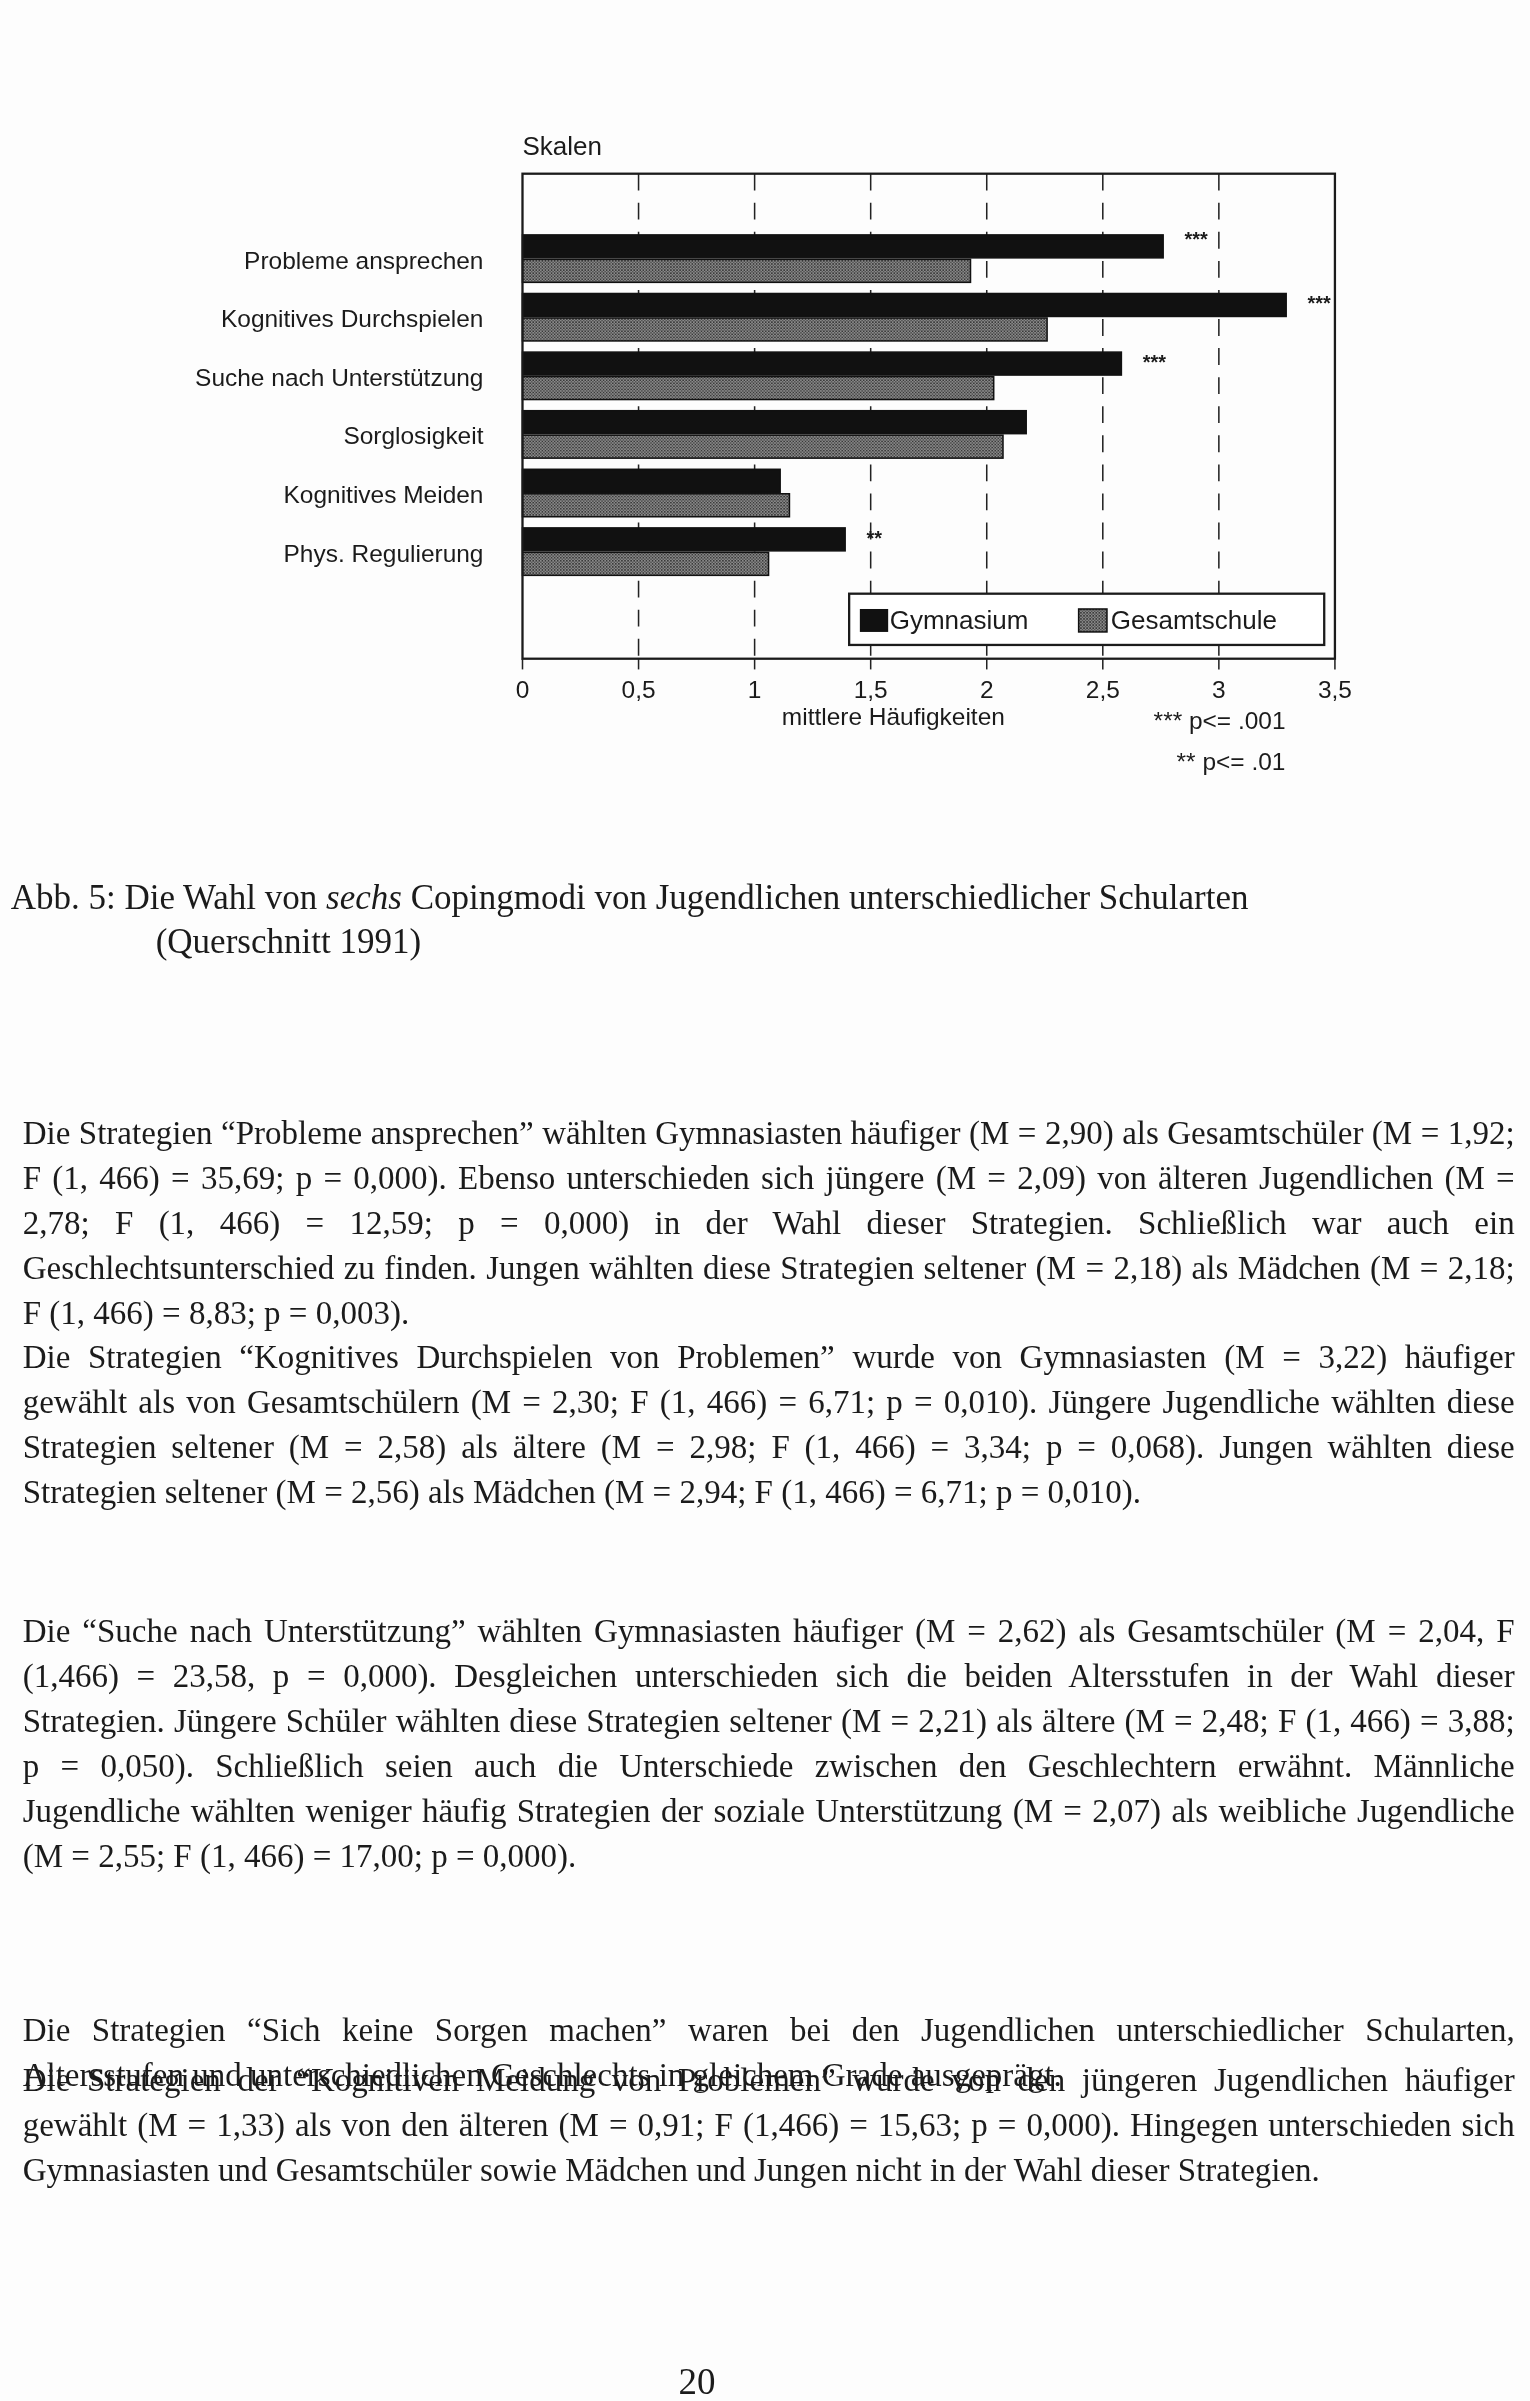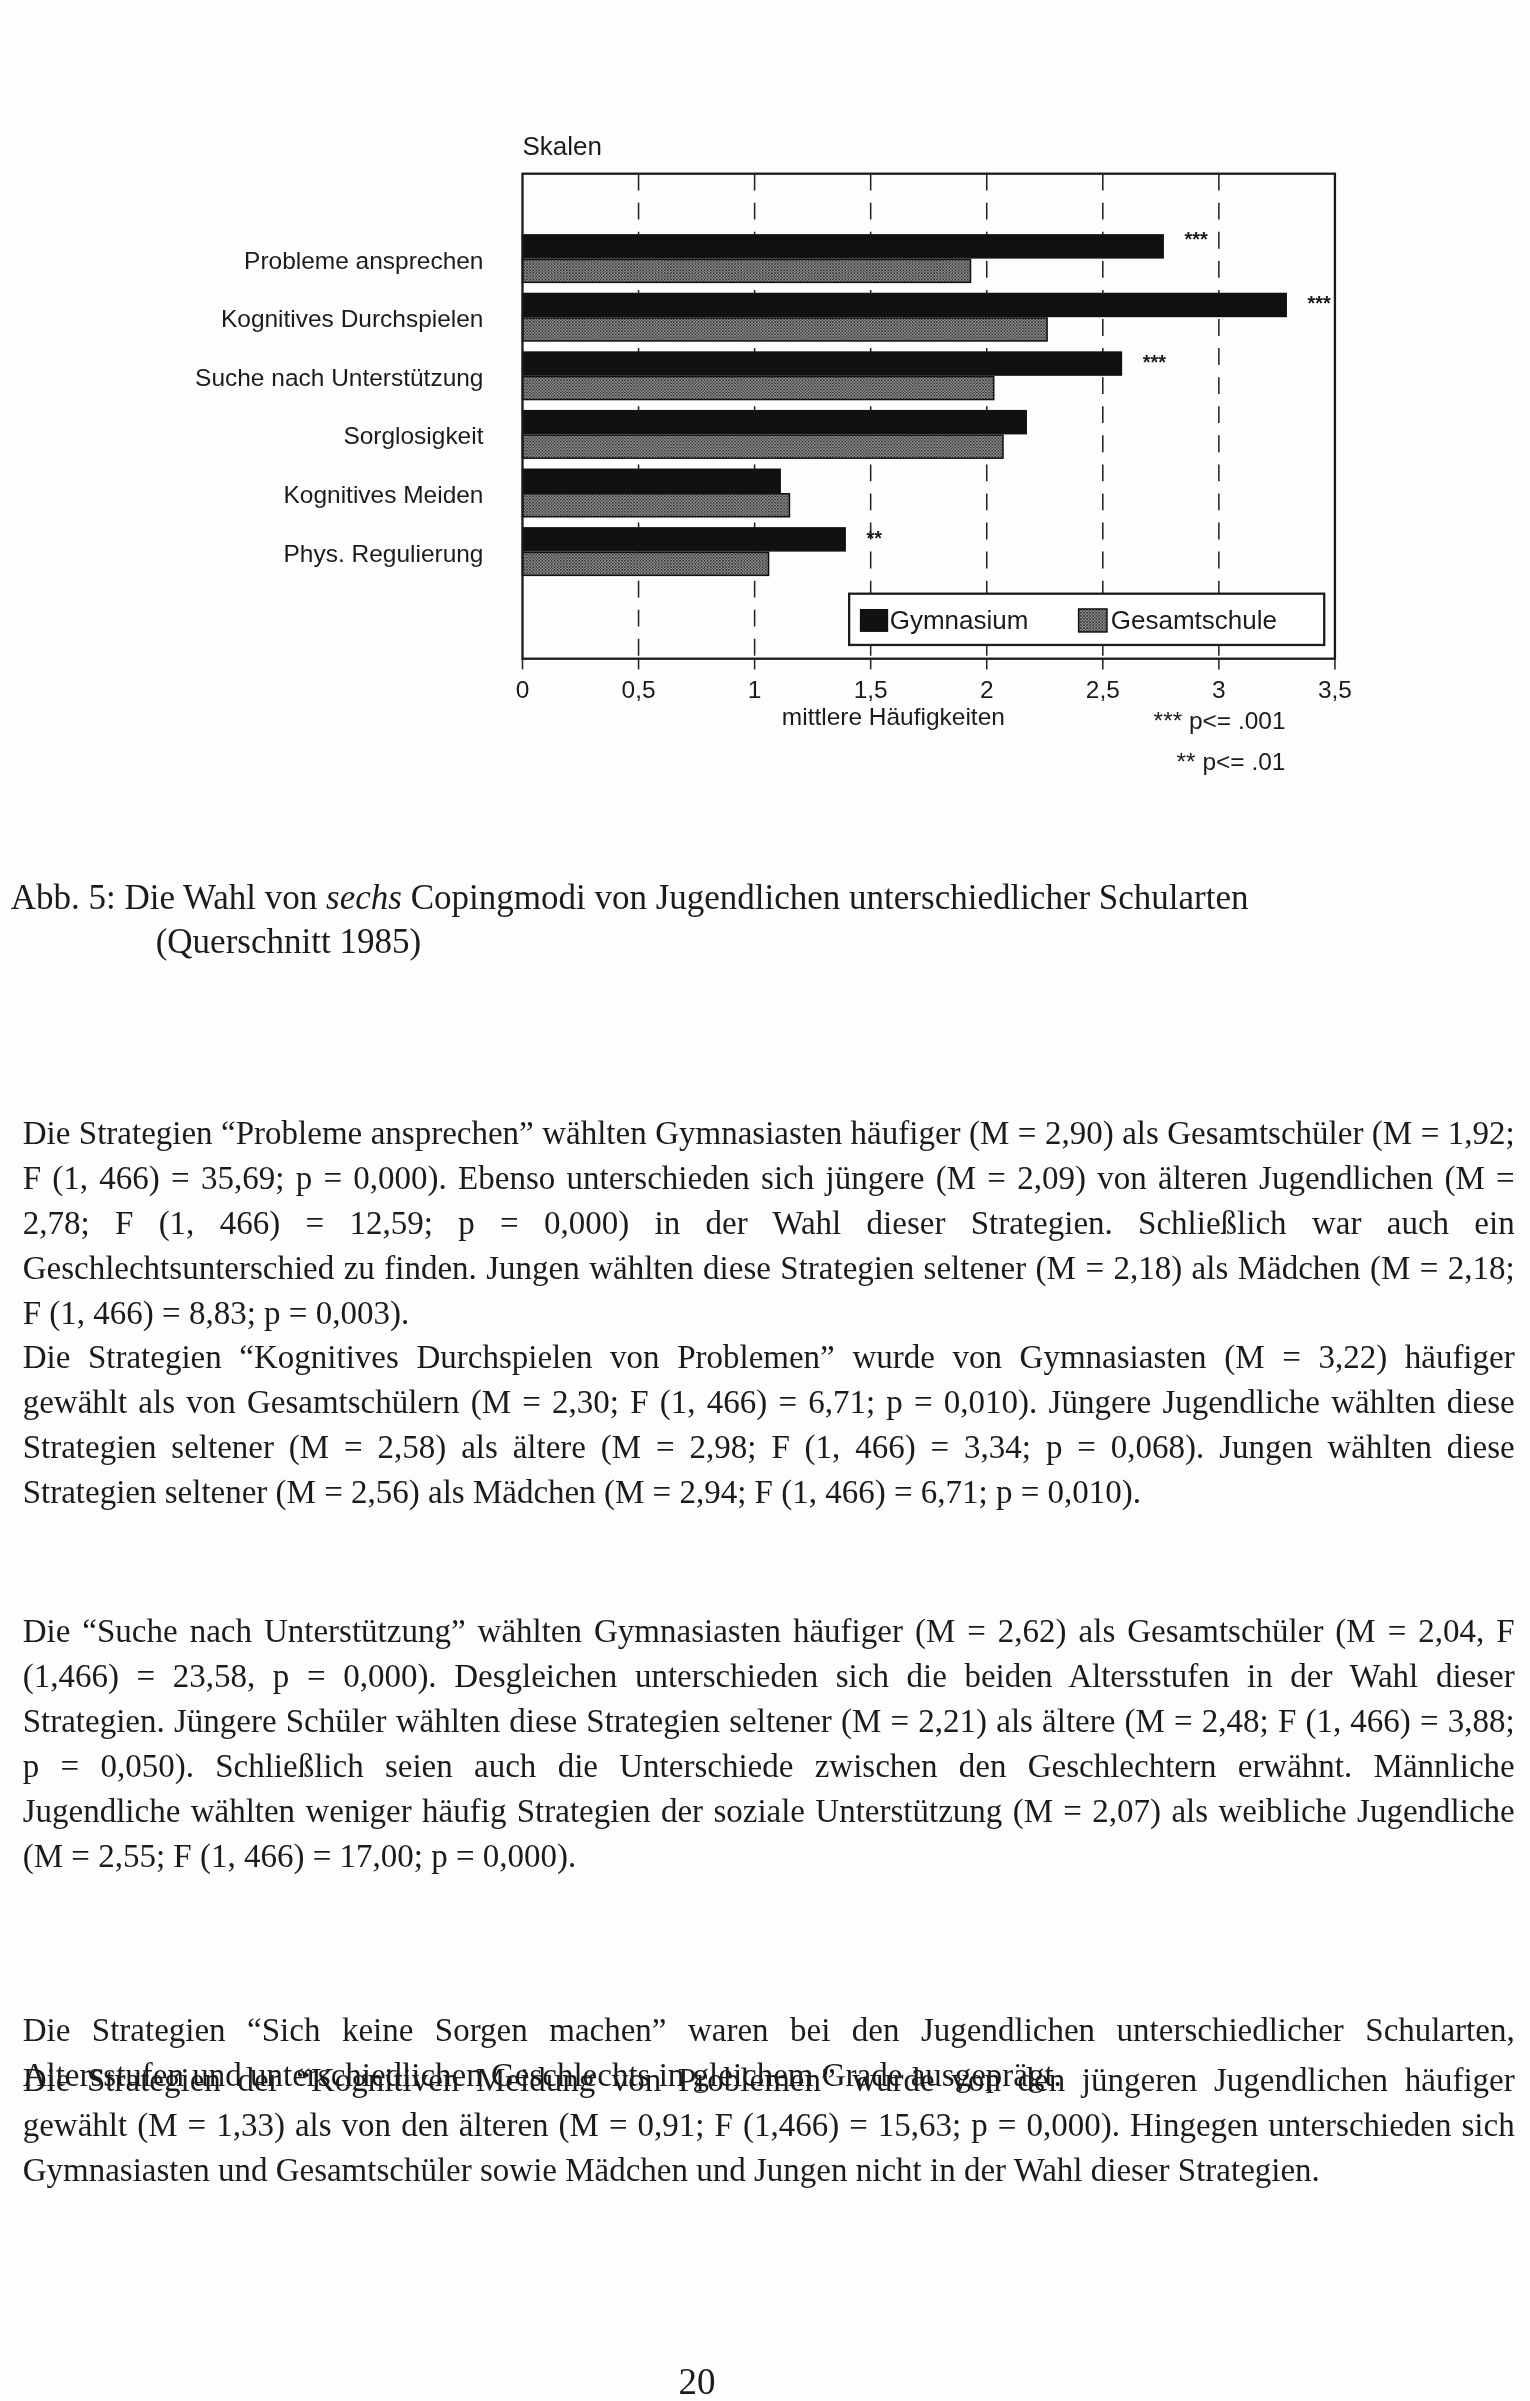--- a/index.html
+++ b/index.html
@@ -96,21 +96,21 @@
     <rect x="1410" y="796" width="37" height="30" fill="url(#dots)" stroke="#111" stroke-width="2"></rect>
     <text class="sans" x="1452" y="822" font-size="34" fill="#1b1b1b">Gesamtschule</text>
   </g>
   <text class="sans" x="1022" y="947" font-size="32" fill="#1b1b1b">mittlere Häufigkeiten</text>
   <text class="sans" x="1508" y="953" font-size="32" fill="#1b1b1b">*** p&lt;= .001</text>
   <text class="sans" x="1538" y="1006" font-size="32" fill="#1b1b1b">** p&lt;= .01</text>
 </svg>
 
 <div class="caption">
   <span>Abb. 5: Die Wahl von </span><em>sechs</em><span> Copingmodi von Jugendlichen unterschiedlicher Schularten</span>
-  <span class="indent">(Querschnitt 1985)</span>
+  <span class="indent">(Querschnitt 1991)</span>
 </div>
 
 <p class="body-text" style="top:1099px">Die Strategien “Probleme ansprechen” wählten Gymnasiasten häufiger (M = 2,90) als Gesamtschüler (M = 1,92; F (1, 466) = 35,69; p = 0,000). Ebenso unterschieden sich jüngere (M = 2,09) von älteren Jugendlichen (M = 2,78; F (1, 466) = 12,59; p = 0,000) in der Wahl dieser Strategien. Schließlich war auch ein Geschlechtsunterschied zu finden. Jungen wählten diese Strategien seltener (M = 2,18) als Mädchen (M = 2,18; F (1, 466) = 8,83; p = 0,003).</p>
 <p class="body-text" style="top:1323px">Die Strategien “Kognitives Durchspielen von Problemen” wurde von Gymnasiasten (M = 3,22) häufiger gewählt als von Gesamtschülern (M = 2,30; F (1, 466) = 6,71; p = 0,010). Jüngere Jugendliche wählten diese Strategien seltener (M = 2,58) als ältere (M = 2,98; F (1, 466) = 3,34; p = 0,068). Jungen wählten diese Strategien seltener (M = 2,56) als Mädchen (M = 2,94; F (1, 466) = 6,71; p = 0,010).</p>
 <p class="body-text" style="top:1597px">Die “Suche nach Unterstützung” wählten Gymnasiasten häufiger (M = 2,62) als Gesamtschüler (M = 2,04, F (1,466) = 23,58, p = 0,000). Desgleichen unterschieden sich die beiden Altersstufen in der Wahl dieser Strategien. Jüngere Schüler wählten diese Strategien seltener (M = 2,21) als ältere (M = 2,48; F (1, 466) = 3,88; p = 0,050). Schließlich seien auch die Unterschiede zwischen den Geschlechtern erwähnt. Männliche Jugendliche wählten weniger häufig Strategien der soziale Unterstützung (M = 2,07) als weibliche Jugendliche (M = 2,55; F (1, 466) = 17,00; p = 0,000).</p>
 <p class="body-text" style="top:1996px">Die Strategien “Sich keine Sorgen machen” waren bei den Jugendlichen unterschiedlicher Schularten, Altersstufen und unterschiedlichen Geschlechts in gleichem Grade ausgeprägt.</p>
 <p class="body-text" style="top:2046px">Die Strategien der “Kognitiven Meidung von Problemen” wurde von den jüngeren Jugendlichen häufiger gewählt (M = 1,33) als von den älteren (M = 0,91; F (1,466) = 15,63; p = 0,000). Hingegen unterschieden sich Gymnasiasten und Gesamtschüler sowie Mädchen und Jungen nicht in der Wahl dieser Strategien.</p>
 
 <div class="page-number">20</div>
 

